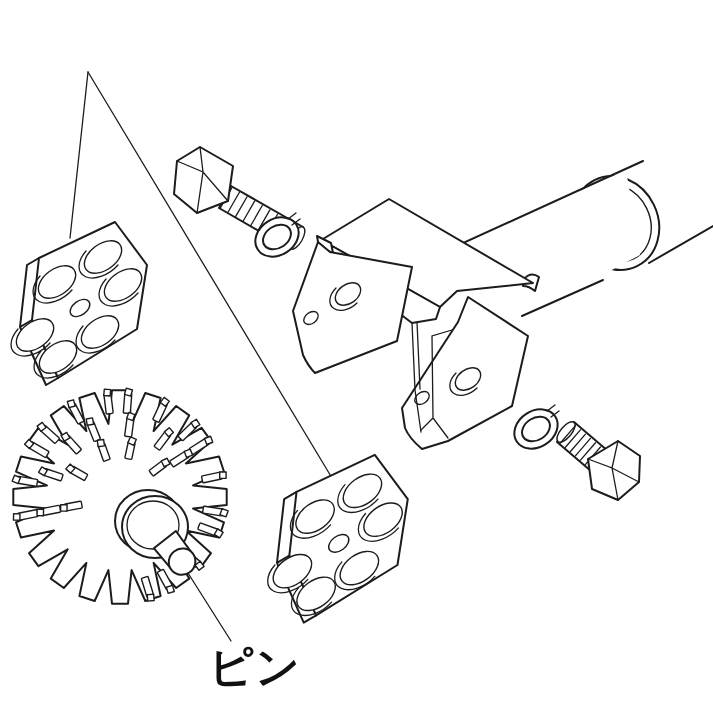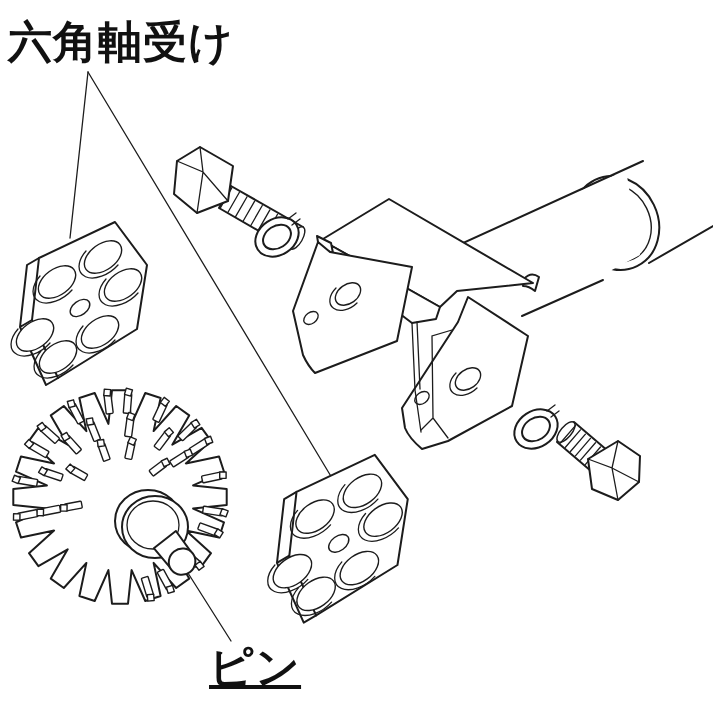--- a/index.html
+++ b/index.html
@@ -14,21 +14,21 @@
   .ln{stroke:var(--line,#1c1c1c);stroke-width:2;fill:none;stroke-linejoin:round;stroke-linecap:round;}
   .fw{stroke:var(--line,#1c1c1c);stroke-width:2;fill:#ffffff;stroke-linejoin:round;}
   .fw-thin{stroke:var(--line,#1c1c1c);stroke-width:1.4;fill:#ffffff;stroke-linejoin:round;}
   .thin{stroke:var(--line,#1c1c1c);stroke-width:1.3;fill:none;stroke-linecap:round;}
   .nofill{fill:none;}
   .label{
     position:absolute;color:#111;font-weight:700;font-size:44px;line-height:1;
     letter-spacing:1px;white-space:nowrap;user-select:none;
   }
   .label-bearing{left:8px;top:20px;}
-  .label-pin{left:209px;top:645px;text-decoration:underline;}
+  .label-pin{left:209px;top:645px;}
 </style>
 </head>
 <body>
 
 <div class="stage">
 
 <svg width="713" height="713" viewBox="0 0 713 713">
 
   <defs>
 
@@ -260,16 +260,15 @@
       <ellipse class="fw" cx="35" cy="30" rx="33" ry="31"></ellipse>
       <ellipse class="thin" cx="33" cy="28" rx="26" ry="24"></ellipse>
     </g>
     <g transform="translate(35,30) rotate(52)">
       <path class="fw" d="M16,-14 L44,-13 L44,13 L16,14 Z"></path>
       <ellipse class="fw" cx="44" cy="0" rx="13" ry="13.5"></ellipse>
     </g>
   </g>
 </svg>
 
-<div class="label label-bearing">六角軸受け</div>
 <div class="label label-pin">ピン</div>
 
 </div>
 
 </body></html>

